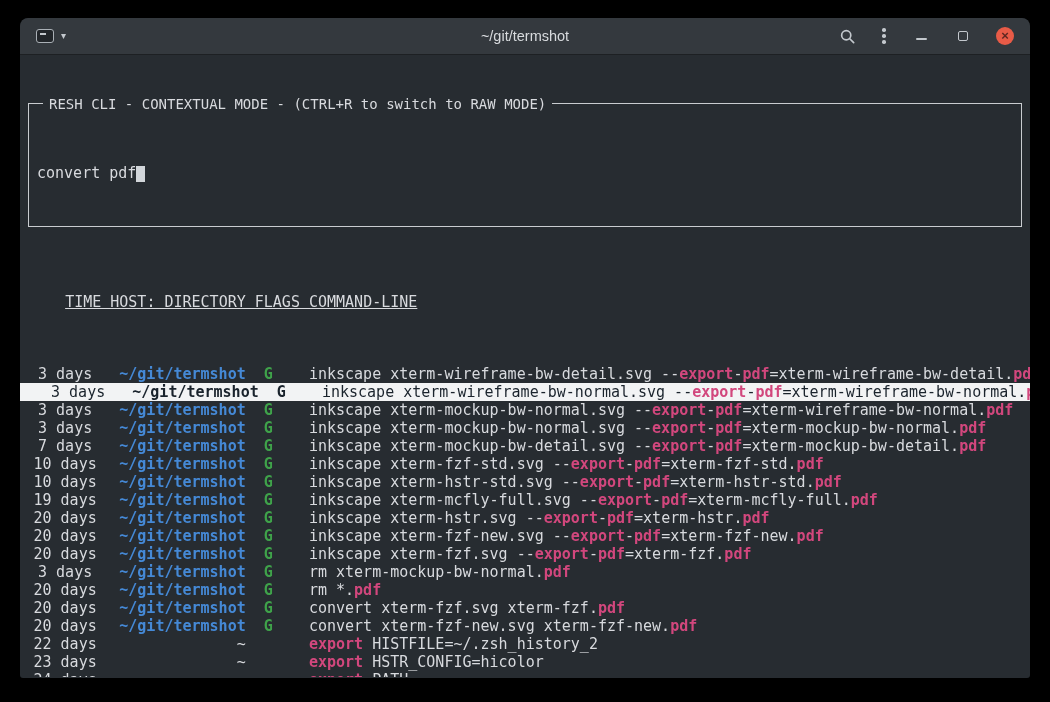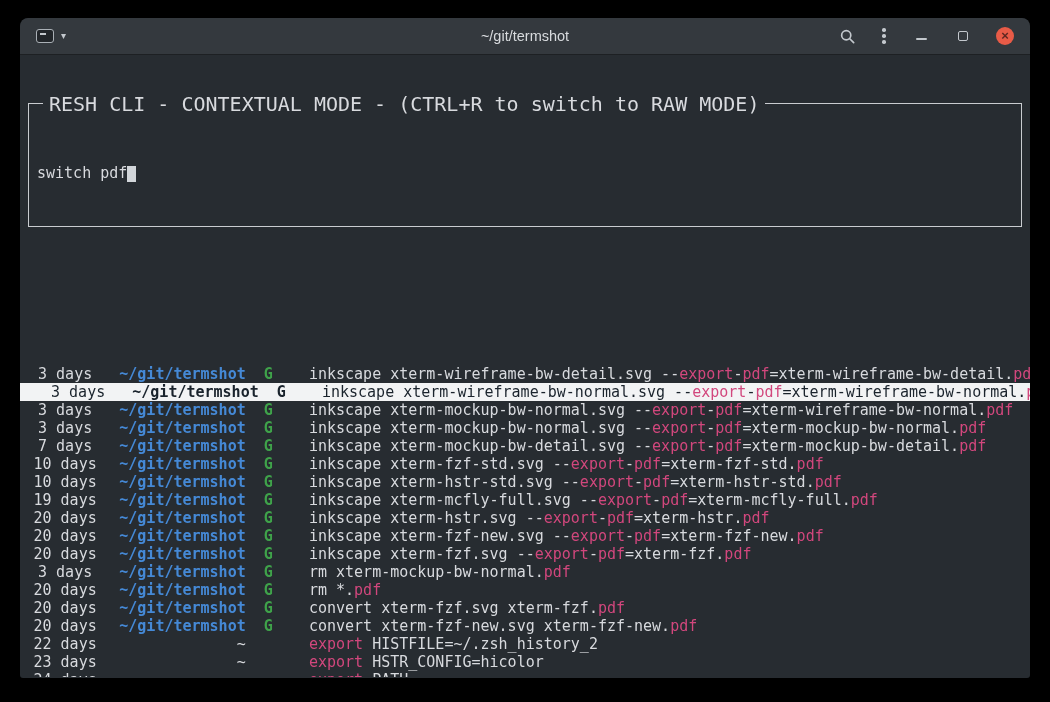--- a/index.html
+++ b/index.html
@@ -32,30 +32,30 @@
   .min-bar{width:11px;height:2px;background:#c3c8cd;border-radius:1px;display:block;margin-top:6px;}
   .restore-box{width:10px;height:10px;border:1.6px solid #c3c8cd;border-radius:2px;display:block;}
   .close-btn{width:18px;height:18px;border-radius:50%;background:var(--close);color:#5e2721;
              font-size:13px;font-weight:bold;line-height:17px;text-align:center;cursor:default;}
   
   .term{height:622px;color:var(--text);font-size:15px;line-height:18px;white-space:pre;overflow:hidden;}
   .line{height:18px;line-height:18px;padding:0 9px;white-space:pre;}
   .searchbox{position:relative;border:1px solid var(--border);margin:12px 8px 0 8px;
              padding:6px 8px 8px 8px;}
   .legend{position:absolute;top:-9px;left:14px;background:var(--bg);padding:0 6px;
-          color:var(--text);font-size:20px;line-height:18px;white-space:pre;}
+          color:var(--text);font-size:14px;line-height:18px;white-space:pre;}
   .query-line{height:18px;line-height:18px;white-space:pre;}
   .cursor{display:inline-block;width:9px;height:16px;background:#d2d6da;vertical-align:text-bottom;}
   .header{margin-top:12px;}
   .u{text-decoration:underline;}
   .col-time{display:inline-block;width:8ch;text-align:center;}
   .col-host{display:inline-block;width:15ch;text-align:right;}
   .col-flag{display:inline-block;width:5ch;}
   .c-dir{color:var(--dir);font-weight:bold;}
-  .c-m{color:var(--match);font-weight:normal;}
+  .c-m{color:var(--match);font-weight:bold;}
   .c-flag{color:var(--flag);font-weight:bold;}
   .row.selected{background:var(--sel-bg);padding-left:22px;}
   .row.selected span{color:var(--sel-text);}
   .row.selected .c-m{color:var(--match);}
 </style>
 </head>
 <body>
 
 <div class="window">
   <div class="titlebar">
@@ -84,24 +84,24 @@
       <span class="tb-icon">
           <span class="restore-box"></span>
         </span>
       <span class="close-btn">×</span>
     </div>
   </div>
 
   <div class="term">
     <div class="searchbox">
       <span class="legend">RESH CLI - CONTEXTUAL MODE - (CTRL+R to switch to RAW MODE)</span>
-      <div class="query-line"><span>switch pdf</span><span class="cursor"></span></div>
+      <div class="query-line"><span>convert pdf</span><span class="cursor"></span></div>
     </div>
 
-    <div class="line header"><span>    </span></div>
+    <div class="line header"><span>    </span><span class="u">TIME HOST: DIRECTORY FLAGS COMMAND-LINE</span></div>
 
     <div id="rows"><div class="line row"><span class="col-time">3 days</span> <span class="col-host"><span class="c-dir">~/git/termshot</span></span> <span class="col-flag"><span class="c-flag"> G</span></span> <span><span>inkscape xterm-wireframe-bw-detail.svg --</span><span class="c-m">export</span><span>-</span><span class="c-m">pdf</span><span>=xterm-wireframe-bw-detail.</span><span class="c-m">pd</span></span></div><div class="line row selected"><span class="col-time">3 days</span> <span class="col-host"><span class="c-dir">~/git/termshot</span></span> <span class="col-flag"><span class="c-flag"> G</span></span> <span><span>inkscape xterm-wireframe-bw-normal.svg --</span><span class="c-m">export</span><span>-</span><span class="c-m">pdf</span><span>=xterm-wireframe-bw-normal.</span><span class="c-m">pd</span></span></div><div class="line row"><span class="col-time">3 days</span> <span class="col-host"><span class="c-dir">~/git/termshot</span></span> <span class="col-flag"><span class="c-flag"> G</span></span> <span><span>inkscape xterm-mockup-bw-normal.svg --</span><span class="c-m">export</span><span>-</span><span class="c-m">pdf</span><span>=xterm-wireframe-bw-normal.</span><span class="c-m">pdf</span></span></div><div class="line row"><span class="col-time">3 days</span> <span class="col-host"><span class="c-dir">~/git/termshot</span></span> <span class="col-flag"><span class="c-flag"> G</span></span> <span><span>inkscape xterm-mockup-bw-normal.svg --</span><span class="c-m">export</span><span>-</span><span class="c-m">pdf</span><span>=xterm-mockup-bw-normal.</span><span class="c-m">pdf</span></span></div><div class="line row"><span class="col-time">7 days</span> <span class="col-host"><span class="c-dir">~/git/termshot</span></span> <span class="col-flag"><span class="c-flag"> G</span></span> <span><span>inkscape xterm-mockup-bw-detail.svg --</span><span class="c-m">export</span><span>-</span><span class="c-m">pdf</span><span>=xterm-mockup-bw-detail.</span><span class="c-m">pdf</span></span></div><div class="line row"><span class="col-time">10 days</span> <span class="col-host"><span class="c-dir">~/git/termshot</span></span> <span class="col-flag"><span class="c-flag"> G</span></span> <span><span>inkscape xterm-fzf-std.svg --</span><span class="c-m">export</span><span>-</span><span class="c-m">pdf</span><span>=xterm-fzf-std.</span><span class="c-m">pdf</span></span></div><div class="line row"><span class="col-time">10 days</span> <span class="col-host"><span class="c-dir">~/git/termshot</span></span> <span class="col-flag"><span class="c-flag"> G</span></span> <span><span>inkscape xterm-hstr-std.svg --</span><span class="c-m">export</span><span>-</span><span class="c-m">pdf</span><span>=xterm-hstr-std.</span><span class="c-m">pdf</span></span></div><div class="line row"><span class="col-time">19 days</span> <span class="col-host"><span class="c-dir">~/git/termshot</span></span> <span class="col-flag"><span class="c-flag"> G</span></span> <span><span>inkscape xterm-mcfly-full.svg --</span><span class="c-m">export</span><span>-</span><span class="c-m">pdf</span><span>=xterm-mcfly-full.</span><span class="c-m">pdf</span></span></div><div class="line row"><span class="col-time">20 days</span> <span class="col-host"><span class="c-dir">~/git/termshot</span></span> <span class="col-flag"><span class="c-flag"> G</span></span> <span><span>inkscape xterm-hstr.svg --</span><span class="c-m">export</span><span>-</span><span class="c-m">pdf</span><span>=xterm-hstr.</span><span class="c-m">pdf</span></span></div><div class="line row"><span class="col-time">20 days</span> <span class="col-host"><span class="c-dir">~/git/termshot</span></span> <span class="col-flag"><span class="c-flag"> G</span></span> <span><span>inkscape xterm-fzf-new.svg --</span><span class="c-m">export</span><span>-</span><span class="c-m">pdf</span><span>=xterm-fzf-new.</span><span class="c-m">pdf</span></span></div><div class="line row"><span class="col-time">20 days</span> <span class="col-host"><span class="c-dir">~/git/termshot</span></span> <span class="col-flag"><span class="c-flag"> G</span></span> <span><span>inkscape xterm-fzf.svg --</span><span class="c-m">export</span><span>-</span><span class="c-m">pdf</span><span>=xterm-fzf.</span><span class="c-m">pdf</span></span></div><div class="line row"><span class="col-time">3 days</span> <span class="col-host"><span class="c-dir">~/git/termshot</span></span> <span class="col-flag"><span class="c-flag"> G</span></span> <span><span>rm xterm-mockup-bw-normal.</span><span class="c-m">pdf</span></span></div><div class="line row"><span class="col-time">20 days</span> <span class="col-host"><span class="c-dir">~/git/termshot</span></span> <span class="col-flag"><span class="c-flag"> G</span></span> <span><span>rm *.</span><span class="c-m">pdf</span></span></div><div class="line row"><span class="col-time">20 days</span> <span class="col-host"><span class="c-dir">~/git/termshot</span></span> <span class="col-flag"><span class="c-flag"> G</span></span> <span><span>convert xterm-fzf.svg xterm-fzf.</span><span class="c-m">pdf</span></span></div><div class="line row"><span class="col-time">20 days</span> <span class="col-host"><span class="c-dir">~/git/termshot</span></span> <span class="col-flag"><span class="c-flag"> G</span></span> <span><span>convert xterm-fzf-new.svg xterm-fzf-new.</span><span class="c-m">pdf</span></span></div><div class="line row"><span class="col-time">22 days</span> <span class="col-host"><span>~</span></span> <span class="col-flag"></span> <span><span class="c-m">export</span><span> HISTFILE=~/.zsh_history_2</span></span></div><div class="line row"><span class="col-time">23 days</span> <span class="col-host"><span>~</span></span> <span class="col-flag"></span> <span><span class="c-m">export</span><span> HSTR_CONFIG=hicolor</span></span></div><div class="line row"><span class="col-time">24 days</span> <span class="col-host"><span>~</span></span> <span class="col-flag"></span> <span><span class="c-m">export</span><span> PATH</span></span></div></div>
 
     
 
     
   </div>
 </div>
 
 </body></html>

